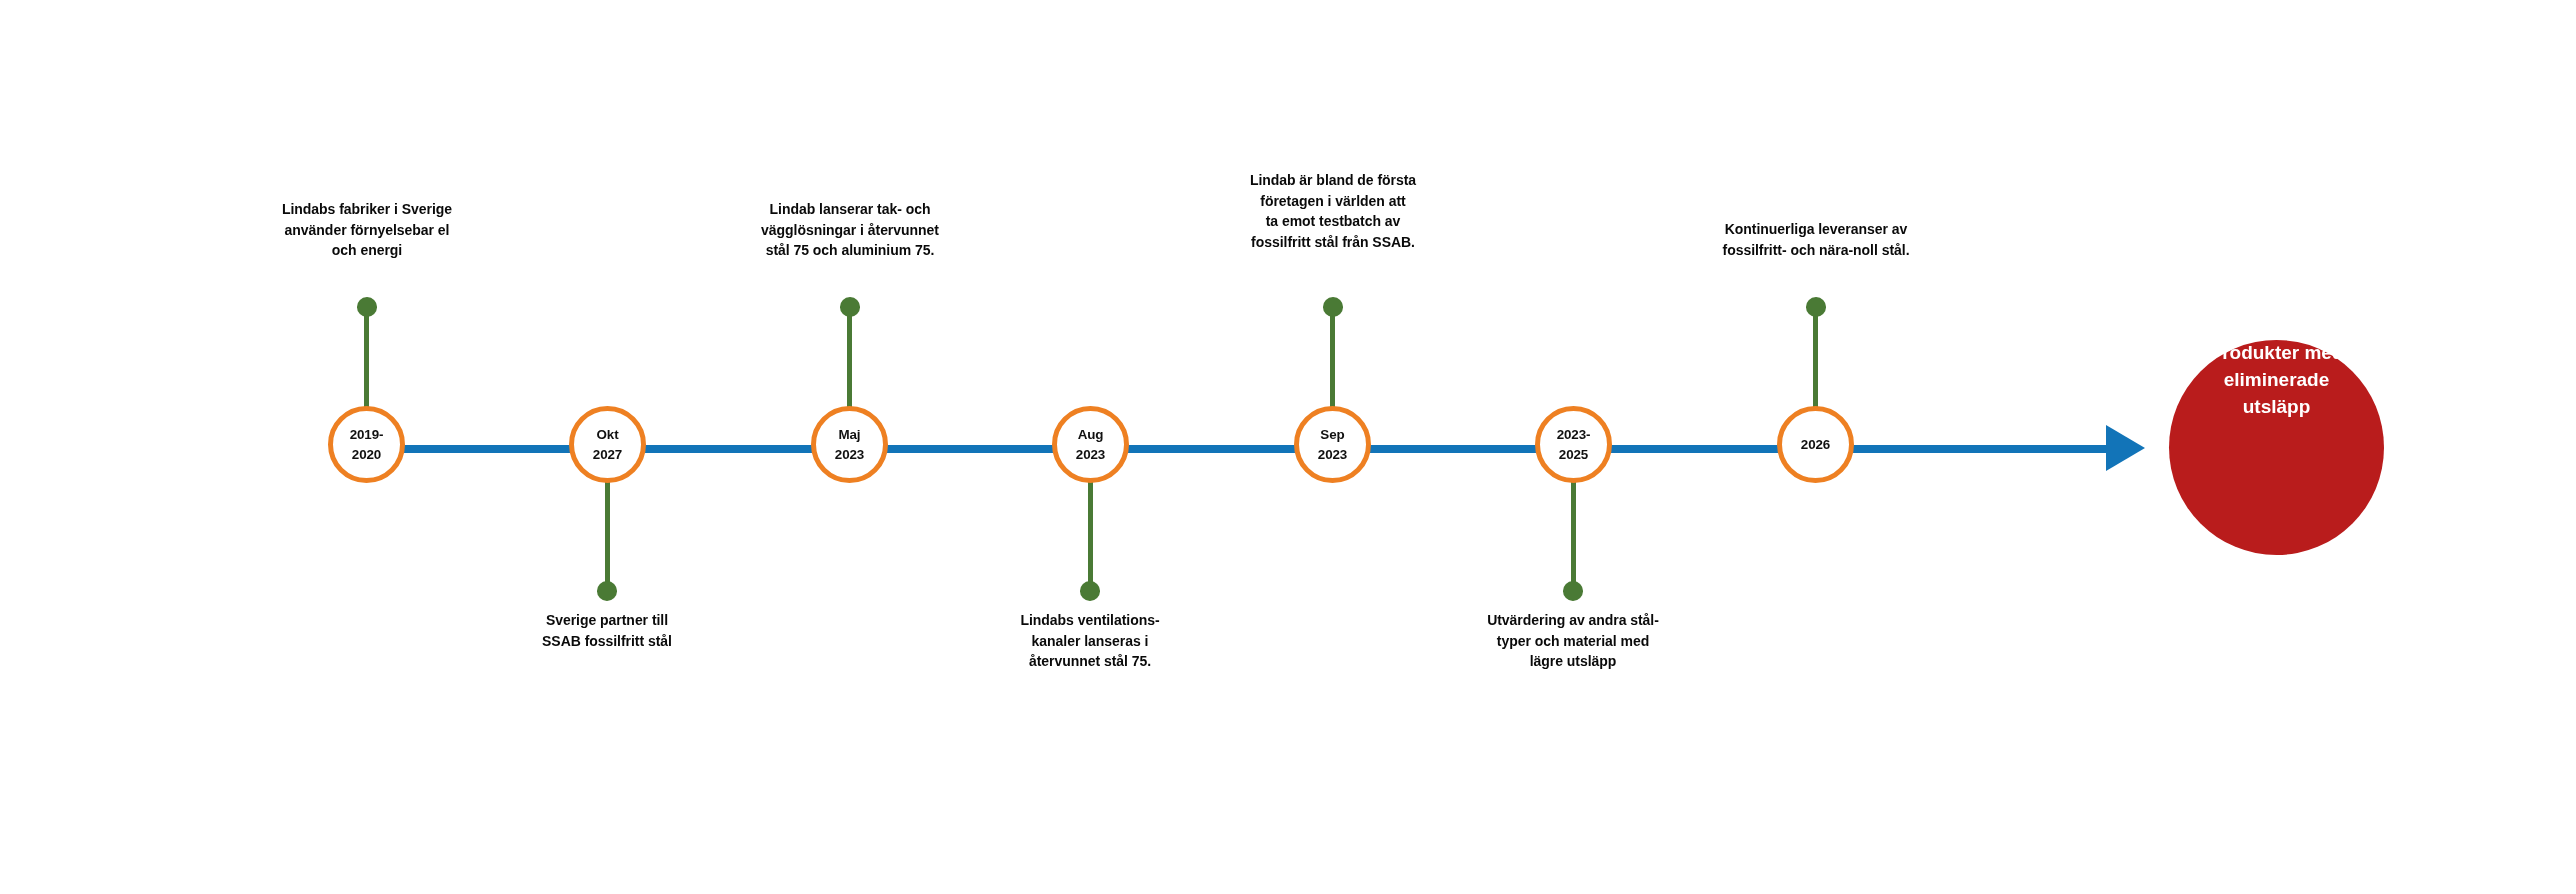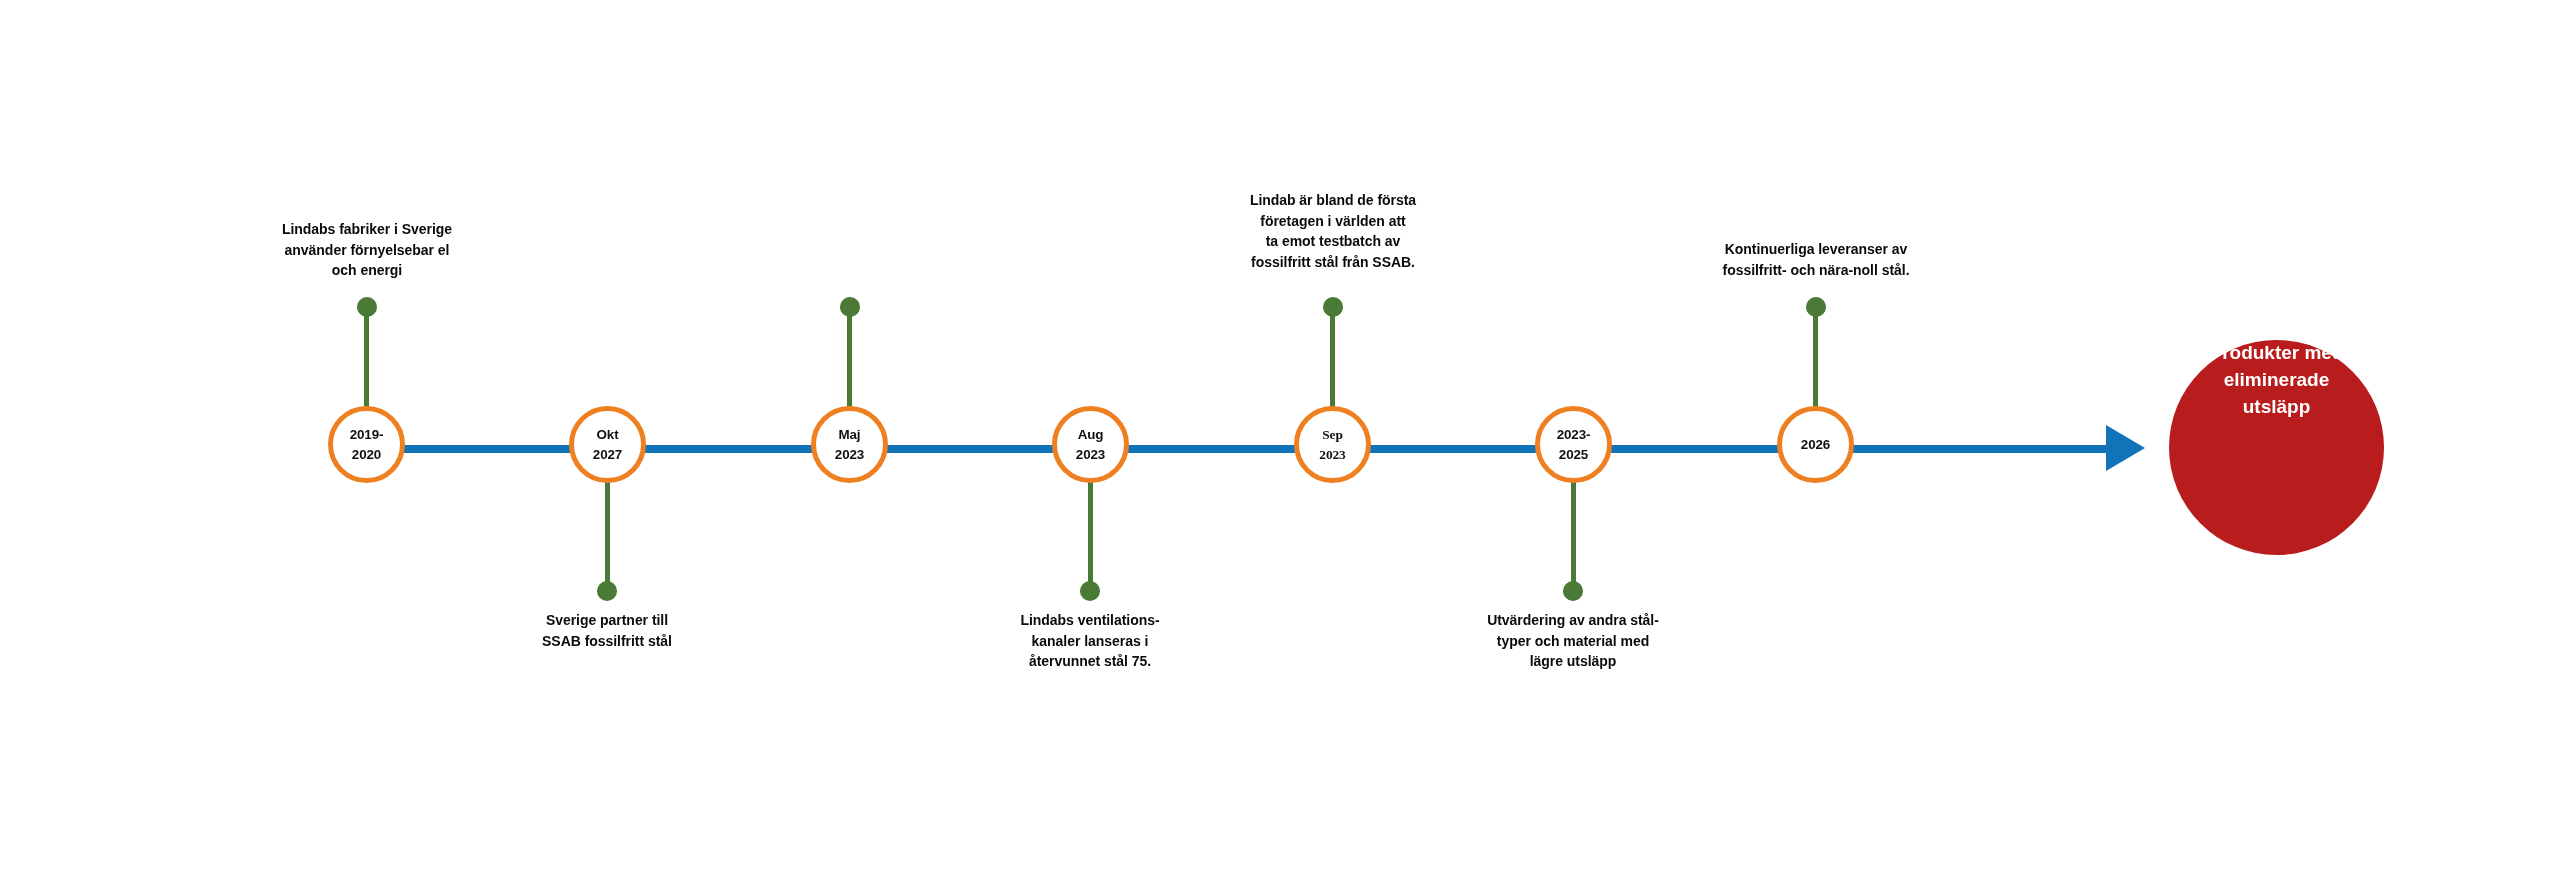--- a/index.html
+++ b/index.html
@@ -77,21 +77,21 @@
   .caption {
     position: absolute;
     font-size: 14px;
     font-weight: bold;
     line-height: 20.6px;
     color: #0a0a0a;
     text-align: center;
     white-space: pre-line;
     letter-spacing: -0.04px;
   }
-  .caption.above { transform: translateX(-50%); margin-top: 20px; }
+  .caption.above { transform: translateX(-50%); }
   .caption.below { transform: translateX(-50%); }
 
   
   .end-circle {
     position: absolute;
     width: 215px;
     height: 215px;
     border-radius: 50%;
     background: #b91c1c;
     display: flex;
@@ -128,20 +128,23 @@
 
   <div class="node" style="left:569px; top:406px;">
     <span class="node-label">Okt
 2027</span>
   </div>
   <div class="stem" style="left:605px; top:481px; height:106px;"></div>
   <div class="stem-dot" style="left:597px; top:581px;"></div>
   <div class="caption below" style="left:607px; top:610px; width:358px;">Sverige partner till
 SSAB fossilfritt stål</div>
 
+  <div class="caption above" style="left:850px; top:199px; width:385px;">Lindab lanserar tak- och
+vägglösningar i återvunnet
+stål 75 och aluminium 75.</div>
   <div class="stem-dot" style="left:840px; top:297px;"></div>
   <div class="stem" style="left:847px; top:307px; height:107px;"></div>
   <div class="node" style="left:811px; top:406px;">
     <span class="node-label">Maj
 2023</span>
   </div>
 
   <div class="node" style="left:1052px; top:406px;">
     <span class="node-label">Aug
 2023</span>
@@ -151,21 +154,21 @@
   <div class="caption below" style="left:1090px; top:610px; width:358px;">Lindabs ventilations-
 kanaler lanseras i
 återvunnet stål 75.</div>
 
   <div class="caption above" style="left:1333px; top:170px; width:385px;">Lindab är bland de första
 företagen i världen att
 ta emot testbatch av
 fossilfritt stål från SSAB.</div>
   <div class="stem-dot" style="left:1323px; top:297px;"></div>
   <div class="stem" style="left:1330px; top:307px; height:107px;"></div>
-  <div class="node" style="left:1294px; top:406px;font-family:Liberation Serif, serif;">
+  <div class="node" style="left:1294px; top:406px;">
     <span class="node-label">Sep
 2023</span>
   </div>
 
   <div class="node" style="left:1535px; top:406px;">
     <span class="node-label">2023-
 2025</span>
   </div>
   <div class="stem" style="left:1571px; top:481px; height:106px;"></div>
   <div class="stem-dot" style="left:1563px; top:581px;"></div>

